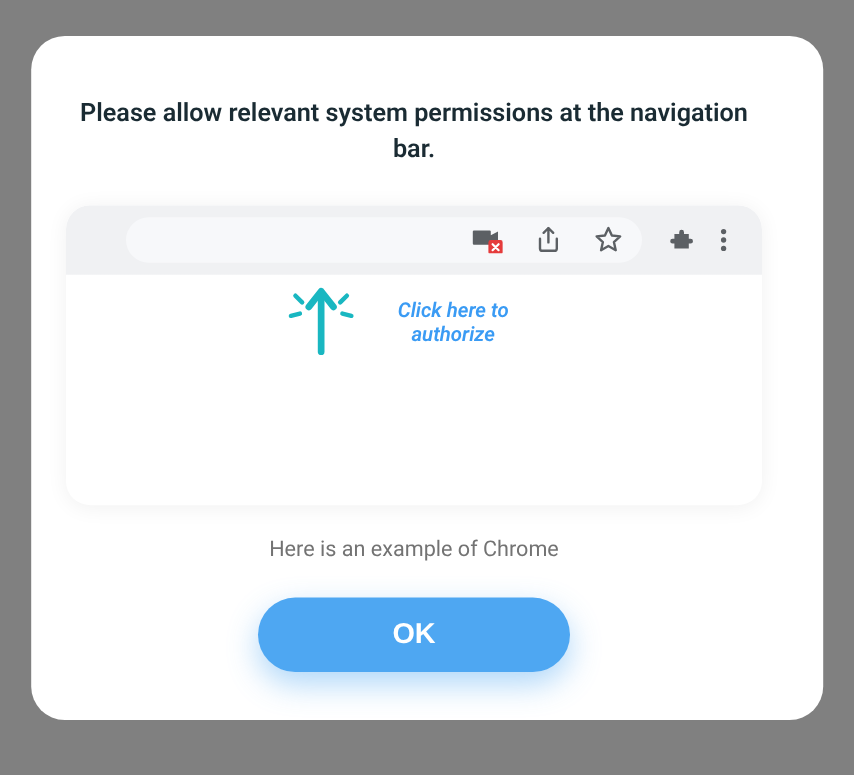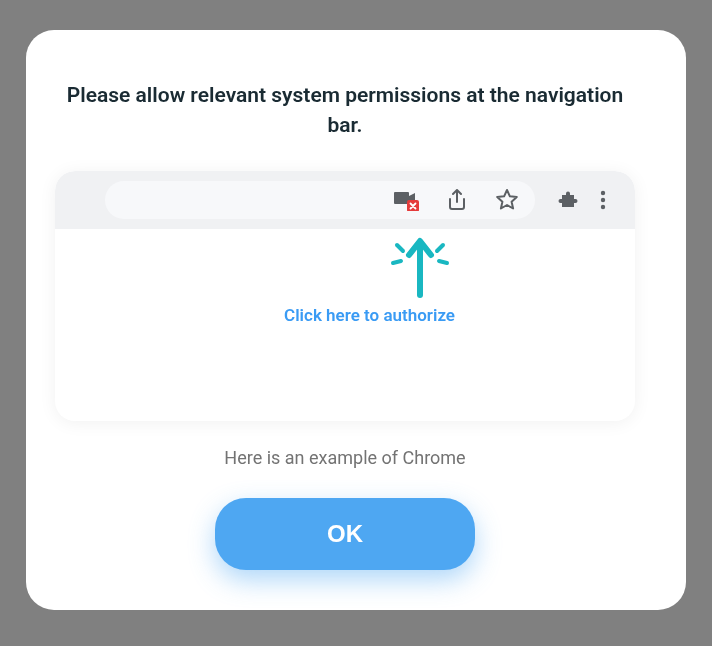--- a/index.html
+++ b/index.html
@@ -81,41 +81,42 @@
       position: relative;
       width: 26px;
       height: 22px;
     }
     .arrow-wrap {
       position: absolute;
       left: 50%;
       transform: translateX(-50%);
       top: 62px;
       display: flex;
-      flex-direction: column;
-      align-items: flex-end;
+      flex-direction: row;
+      align-items: center;
       width: 220px;
+      font-style: italic;
     }
     .hint-text {
       color: #3a9bf4;
       font-size: 17px;
       font-weight: 600;
       margin-top: 6px;
       text-align: center;
     }
     .caption {
       color: #737373;
       font-size: 18px;
       margin-top: 26px;
       margin-bottom: 30px;
       text-align: center;
     }
     .ok-button {
       width: 260px;
-      height: 72px;
+      height: 62px;
       background: #4ea7f2;
       border: none;
       border-radius: 31px;
       color: #ffffff;
       font-size: 24px;
       font-weight: 700;
       cursor: pointer;
       box-shadow: 0 10px 26px rgba(78,167,242,0.45);
     }
   </style>

